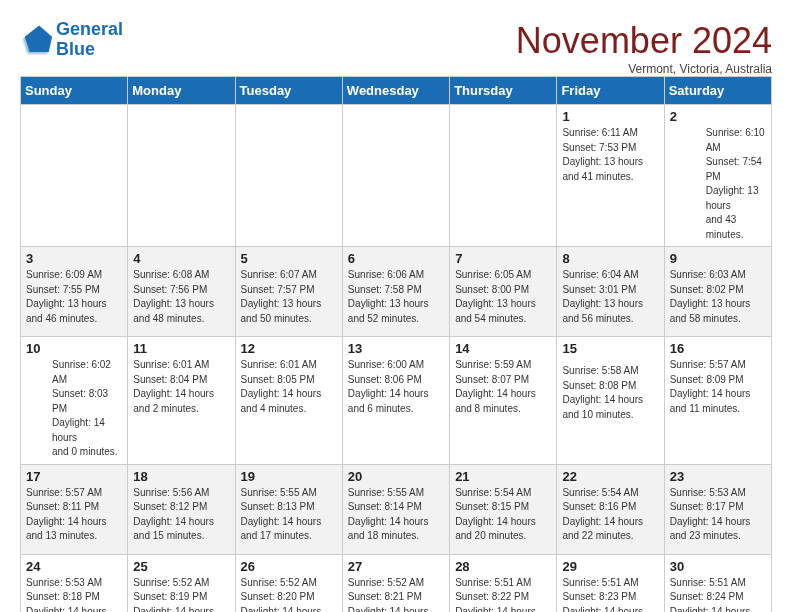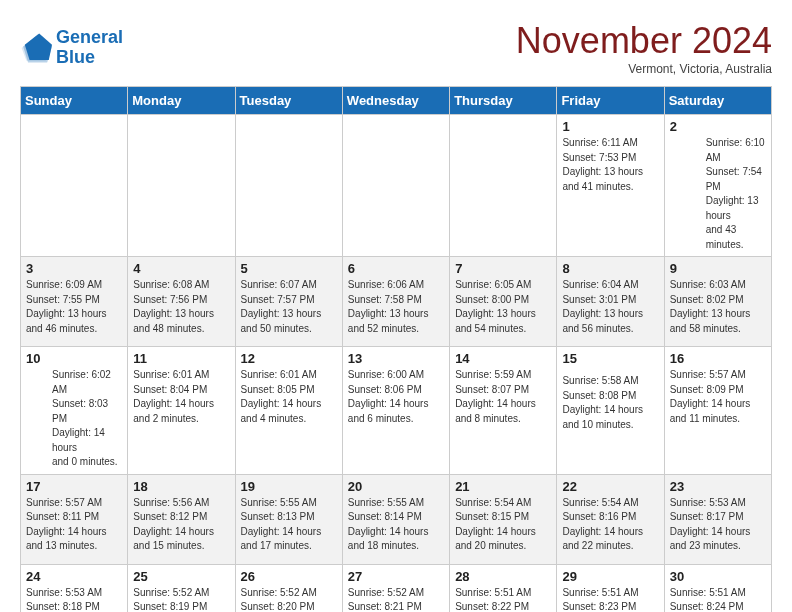--- a/index.html
+++ b/index.html
@@ -6,22 +6,21 @@
     body {
       font-family: Arial, sans-serif;
       background: #fff;
       width: 792px;
       min-height: 612px;
       padding: 20px;
     }
     .header {
       display: flex;
       justify-content: space-between;
-      align-items: center;
-      margin-bottom: 10px;
+      align-items: flex-start;
     }
     .logo {
       display: flex;
       align-items: center;
       gap: 4px;
     }
     .logo-text {
       font-size: 18px;
       font-weight: bold;
       line-height: 1.1;

